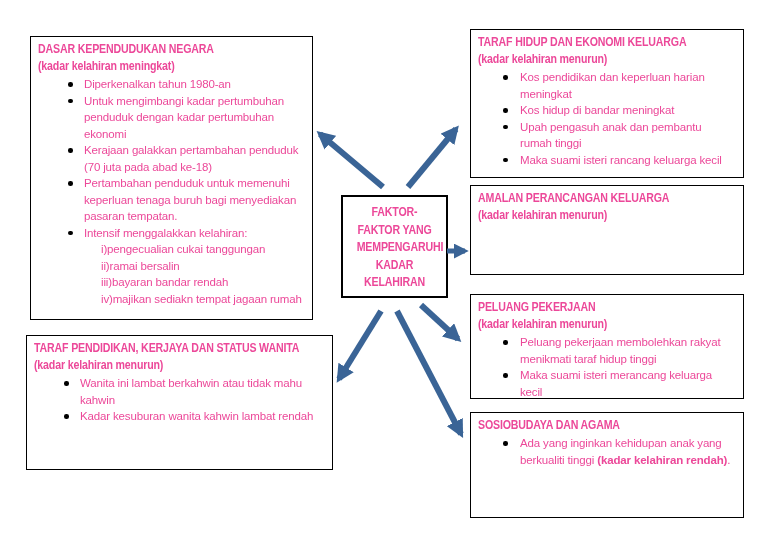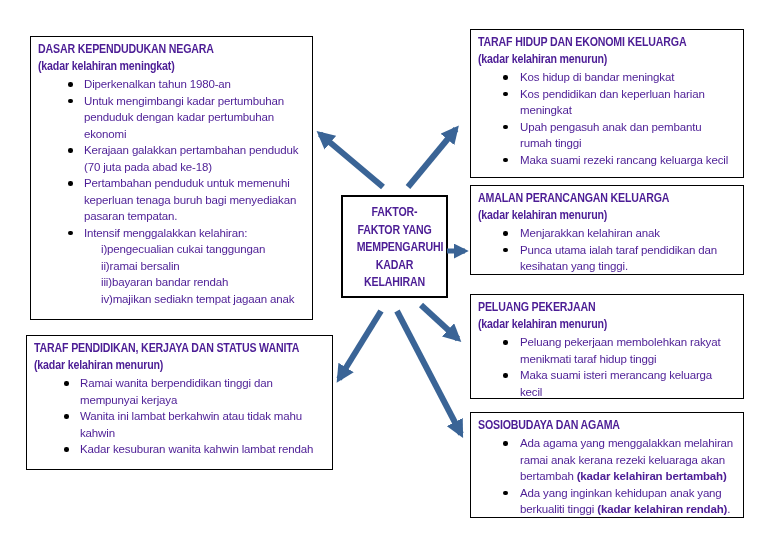--- a/index.html
+++ b/index.html
@@ -1,18 +1,18 @@
 <!DOCTYPE html>
 <html style="--arrow: #3a6496;"><head>
 <meta charset="utf-8">
 <style>
   html,body{margin:0;padding:0;background:#ffffff;}
   #canvas{
     position:relative;width:768px;height:541px;background:#ffffff;
-    font-family:"Liberation Sans","DejaVu Sans",sans-serif;color:#4c1d95;
+    font-family:"Liberation Sans","DejaVu Sans",sans-serif;color:#ec4899;
     overflow:hidden;
   }
   .box{
     position:absolute;background:#fff;border:1.5px solid #000;
     box-sizing:border-box;padding:4px 7px 4px 7px;
   }
   .box-title{
     font-weight:bold;font-size:12.5px;line-height:17px;white-space:nowrap;
     transform:scaleX(.85);transform-origin:0 50%;letter-spacing:-.2px;
   }
@@ -50,75 +50,69 @@
 <div id="canvas">
 
   <div class="box col-left" style="left:30px;top:36px;width:283px;height:284px;">
     <div class="box-title">DASAR KEPENDUDUKAN NEGARA</div>
     <div class="box-sub">(kadar kelahiran meningkat)</div>
     <ul class="bl">
         <li><span>Diperkenalkan tahun 1980-an</span></li>
         <li><span>Untuk mengimbangi kadar pertumbuhan penduduk dengan kadar pertumbuhan ekonomi</span></li>
         <li><span>Kerajaan galakkan pertambahan penduduk (70 juta pada abad ke-18)</span></li>
         <li><span>Pertambahan penduduk untuk memenuhi keperluan tenaga buruh bagi menyediakan pasaran tempatan.</span></li>
-        <li><span>Intensif menggalakkan kelahiran:</span><div class="sub-line">i)pengecualian cukai tanggungan</div><div class="sub-line">ii)ramai bersalin</div><div class="sub-line">iii)bayaran bandar rendah</div><div class="sub-line">iv)majikan sediakn tempat jagaan anak</div></li>
+        <li><span>Intensif menggalakkan kelahiran:</span><div class="sub-line">i)pengecualian cukai tanggungan</div><div class="sub-line">ii)ramai bersalin</div><div class="sub-line">iii)bayaran bandar rendah</div><div class="sub-line">iv)majikan sediakn tempat jagaan rumah</div></li>
       </ul>
   </div>
 
   <div class="box col-left" style="left:26px;top:335px;width:307px;height:135px;">
     <div class="box-title">TARAF PENDIDIKAN, KERJAYA DAN STATUS WANITA</div>
     <div class="box-sub">(kadar kelahiran menurun)</div>
     <ul class="bl">
-        <li><span>Ramai wanita berpendidikan tinggi dan mempunyai kerjaya</span></li>
         <li><span>Wanita ini lambat berkahwin atau tidak mahu kahwin</span></li>
         <li><span>Kadar kesuburan wanita kahwin lambat rendah</span></li>
       </ul>
   </div>
 
   <div class="box" id="center-box" style="left:341px;top:195px;width:107px;height:103px;text-align:center;">
     <div class="center-line">FAKTOR-</div>
     <div class="center-line">FAKTOR YANG</div>
     <div class="center-line">MEMPENGARUHI</div>
     <div class="center-line">KADAR</div>
     <div class="center-line">KELAHIRAN</div>
   </div>
 
   <div class="box col-right" style="left:470px;top:29px;width:274px;height:149px;">
     <div class="box-title">TARAF HIDUP DAN EKONOMI KELUARGA</div>
     <div class="box-sub">(kadar kelahiran menurun)</div>
     <ul class="bl">
+        <li><span>Kos pendidikan dan keperluan harian meningkat</span></li>
         <li><span>Kos hidup di bandar meningkat</span></li>
-        <li><span>Kos pendidikan dan keperluan harian meningkat</span></li>
         <li><span>Upah pengasuh anak dan pembantu rumah tinggi</span></li>
-        <li><span>Maka suami rezeki rancang keluarga kecil</span></li>
+        <li><span>Maka suami isteri rancang keluarga kecil</span></li>
       </ul>
   </div>
 
   <div class="box col-right" style="left:470px;top:185px;width:274px;height:90px;">
     <div class="box-title">AMALAN PERANCANGAN KELUARGA</div>
     <div class="box-sub">(kadar kelahiran menurun)</div>
-    <ul class="bl">
-        <li><span>Menjarakkan kelahiran anak</span></li>
-        <li><span>Punca utama ialah taraf pendidikan dan kesihatan yang tinggi.</span></li>
-      </ul>
   </div>
 
   <div class="box col-right" style="left:470px;top:294px;width:274px;height:105px;">
     <div class="box-title">PELUANG PEKERJAAN</div>
     <div class="box-sub">(kadar kelahiran menurun)</div>
     <ul class="bl">
         <li><span>Peluang pekerjaan membolehkan rakyat menikmati taraf hidup tinggi</span></li>
         <li><span>Maka suami isteri merancang keluarga kecil</span></li>
       </ul>
   </div>
 
   <div class="box col-right" style="left:470px;top:412px;width:274px;height:106px;">
     <div class="box-title">SOSIOBUDAYA DAN AGAMA</div>
     <ul class="bl">
-        <li><span>Ada agama yang menggalakkan melahiran ramai anak kerana rezeki keluaraga akan bertambah </span><b>(kadar kelahiran bertambah)</b></li>
         <li><span>Ada yang inginkan kehidupan anak yang berkualiti tinggi </span><b>(kadar kelahiran rendah)</b><span>.</span></li>
       </ul>
   </div>
 
   <svg class="arrows" width="768" height="541" viewBox="0 0 768 541">
     <defs>
       <marker id="ah" viewBox="0 0 10 10" markerWidth="3" markerHeight="3" refX="7.5" refY="5" orient="auto" markerUnits="strokeWidth">
         <path d="M0,0 L10,5 L0,10 z"></path>
       </marker>
     </defs>

